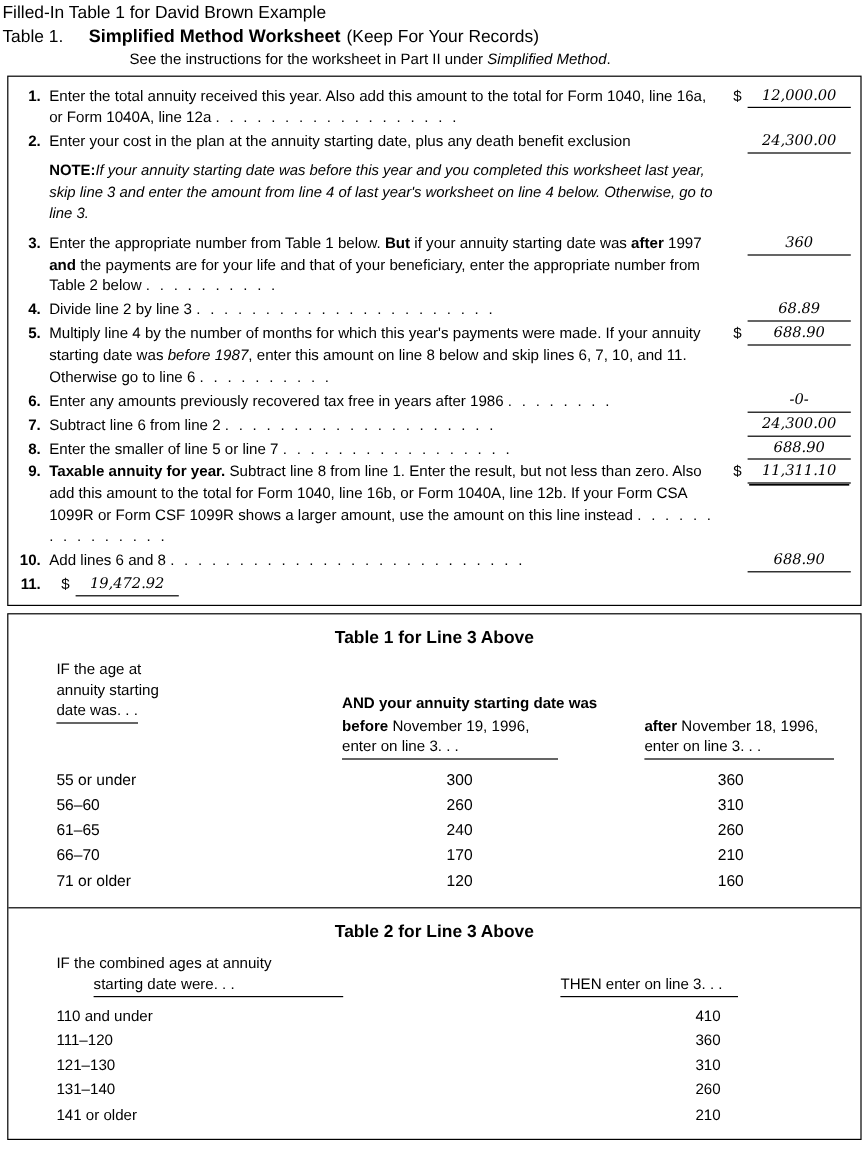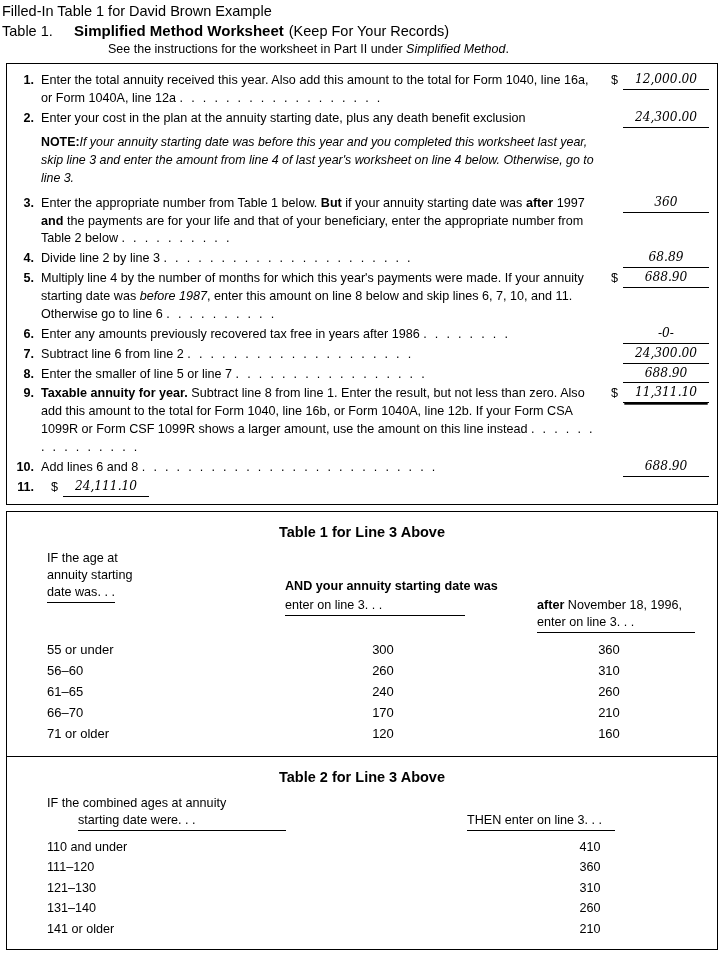--- a/index.html
+++ b/index.html
@@ -328,40 +328,41 @@
       <div class="ws-amt">
         <span class="dollar empty"></span>
         <span class="amt-val">688.90</span>
       </div>
     </div>
 
     <div class="ws-row">
       <div class="ws-num">11.</div>
       <div class="ws-amt">
         <span class="dollar">$</span>
-        <span class="amt-val">24,111.10</span>
+        <span class="amt-val">19,472.92</span>
       </div>
     </div>
 
   </div>
 
   <div class="tbl-box">
 
     <div class="tbl-title">Table 1 for Line 3 Above</div>
 
     <div class="t1-head">
       <div class="col-a">
         <div>IF the age at</div>
         <div>annuity starting</div>
         <div><span class="ul-seg">date was. . .</span></div>
       </div>
       <div style="flex:1 1 auto;">
         <div class="and-line">AND your annuity starting date was</div>
         <div style="display:flex; margin-top:2px;">
           <div class="col-b">
+            <div><b>before</b><span> November 19, 1996,</span></div>
             <div><span class="ul-seg" style="min-width:180px;">enter on line 3. . .</span></div>
           </div>
           <div class="col-c">
             <div><b>after</b><span> November 18, 1996,</span></div>
             <div><span class="ul-seg" style="min-width:158px;">enter on line 3. . .</span></div>
           </div>
         </div>
       </div>
     </div>
 

